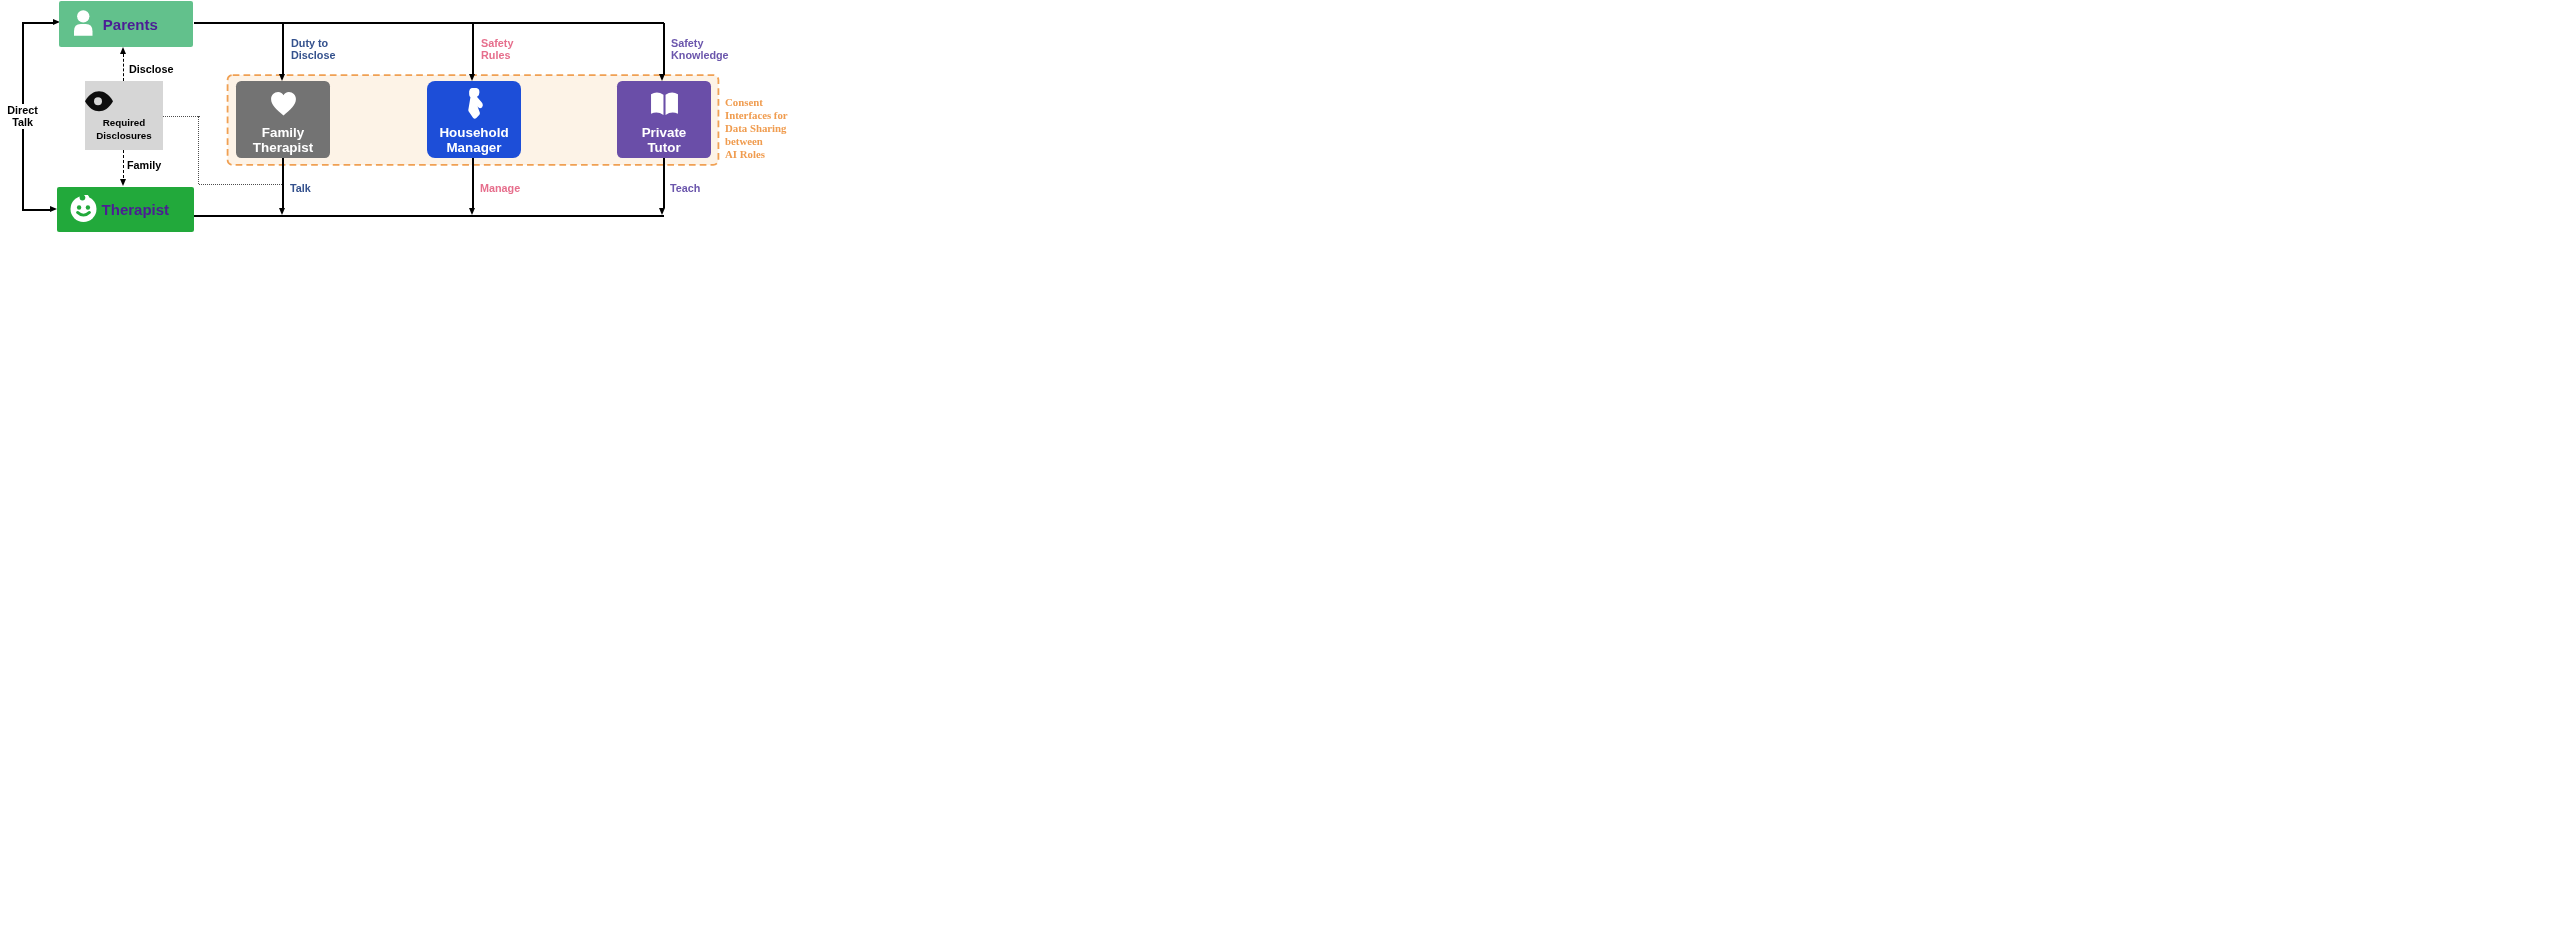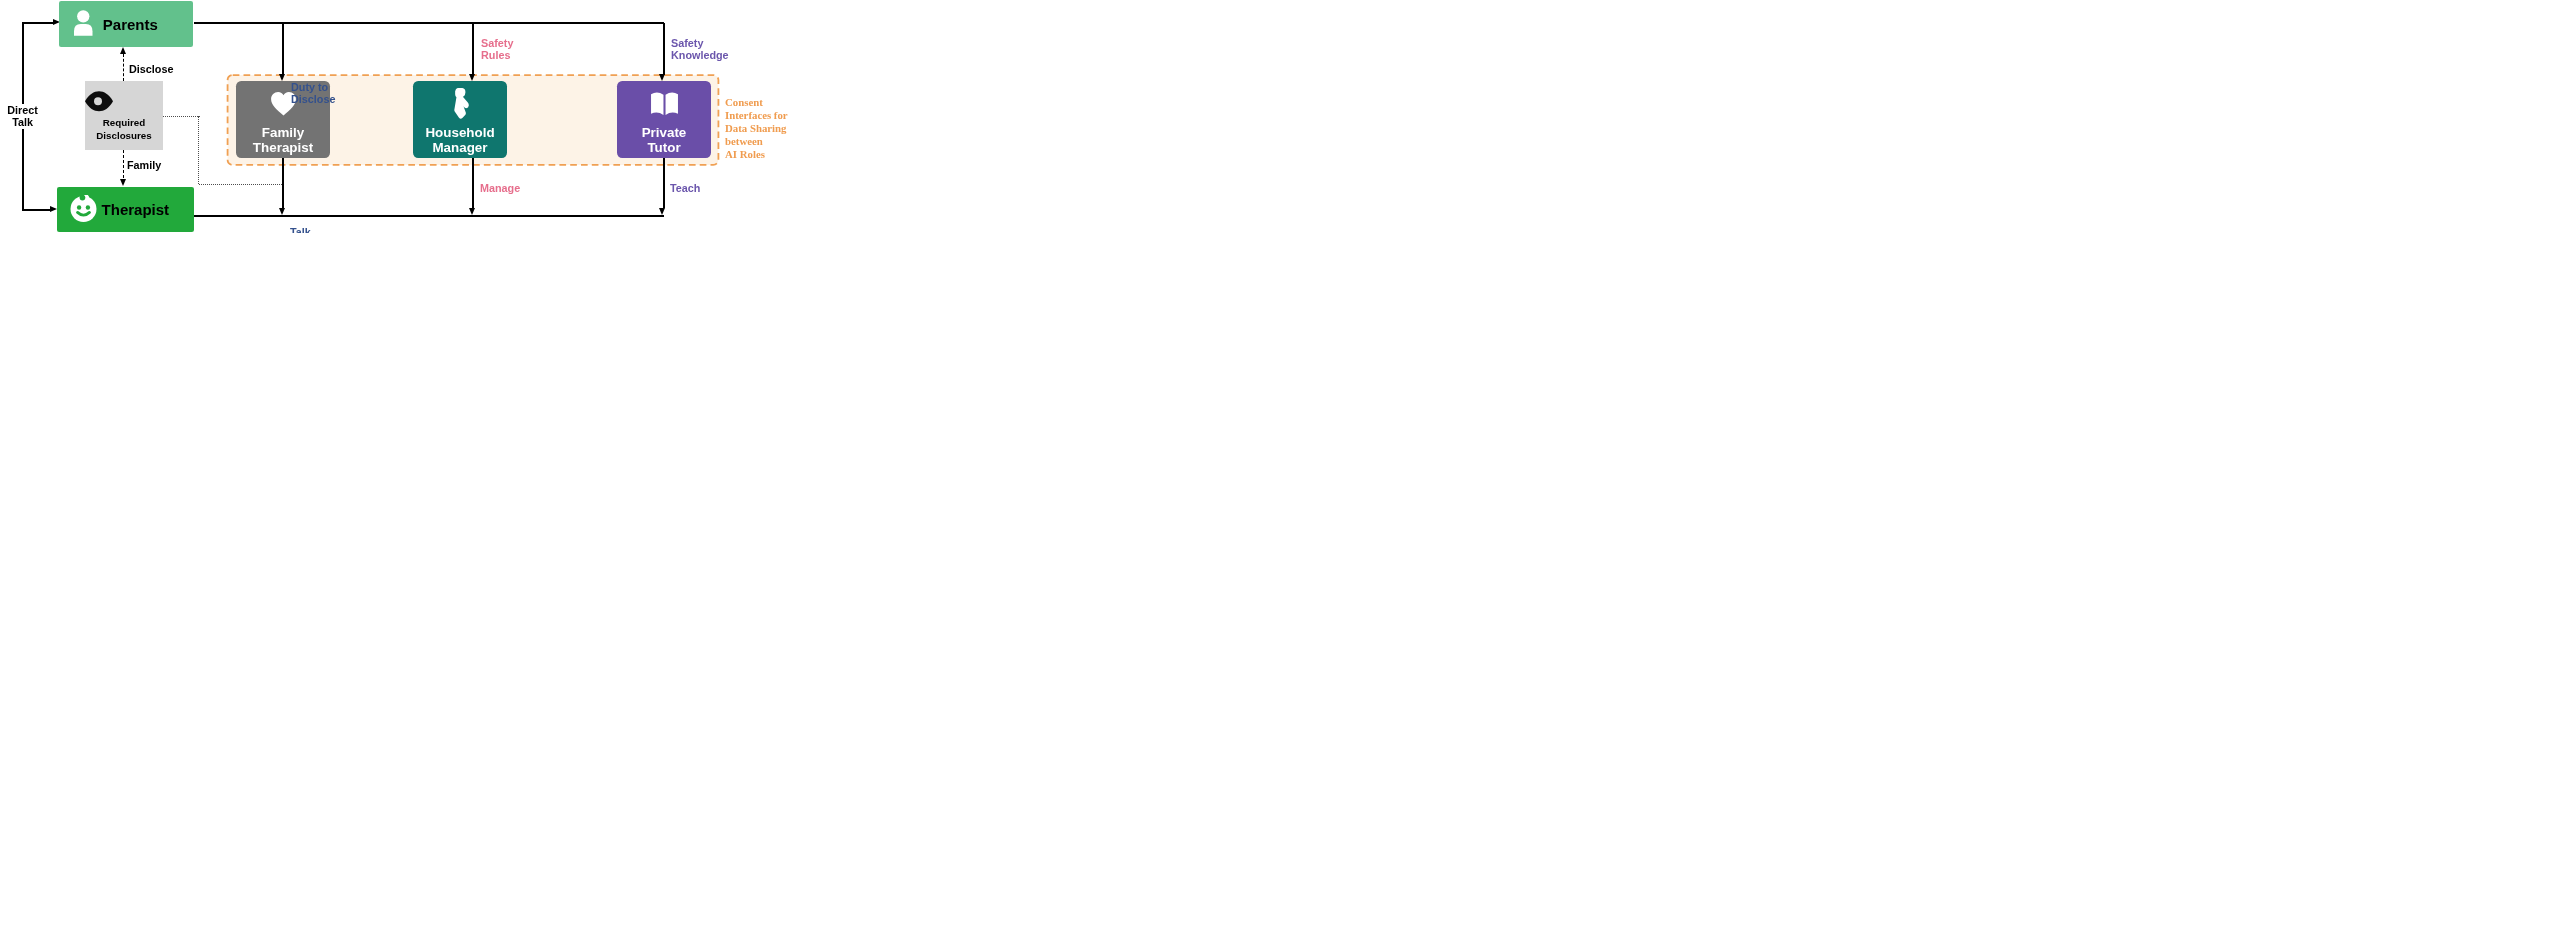--- a/index.html
+++ b/index.html
@@ -15,53 +15,53 @@
   .arr { position:absolute; width:0; height:0; }
   .arr-right { border-top:3.6px solid transparent; border-bottom:3.6px solid transparent; border-left:7.2px solid #000; }
   .arr-down  { border-left:3.6px solid transparent; border-right:3.6px solid transparent; border-top:7.2px solid #000; }
   .arr-up    { border-left:3.6px solid transparent; border-right:3.6px solid transparent; border-bottom:7.2px solid #000; }
 
   
   #consent-region { position:absolute; left:226px; top:74px; }
 
   
   .lbl { position:absolute; font-weight:bold; font-size:10.8px; line-height:12.4px; white-space:pre-line; }
-  .navy { color:#34518D;margin-top:44px; }
+  .navy { color:#34518D; }
   .pink { color:#E66E8C; }
   .purp { color:#6B56AC; }
   .orange { color:#F09C4F; }
   .black { color:#000; }
   #direct-talk-label { left:2.1px; top:104px; width:41px; text-align:center; background:#fff; }
   #disclose-label { left:129px; top:63px; }
   #inform-label { left:127px; top:159px; }
   #consent-label { left:725px; top:96px; line-height:13px;font-family:Liberation Serif, serif; }
 
   
-  .actor-box { position:absolute; display:flex; align-items:center; border-radius:2.1px; color:#000000;
+  .actor-box { position:absolute; display:flex; align-items:center; border-radius:2.1px; color:#4c1d95;
                font-weight:bold; font-size:15px; }
   #parents-box { left:59px; top:1px; width:134px; height:46px; background:#62C18C; padding-left:0; }
   #parents-box .icon { margin-left:15px; }
   #parents-box .t { margin-left:10.3px; }
   #teenagers-box { left:57px; top:187px; width:137px; height:45px; background:#22A93B; }
   #teenagers-box .icon { margin-left:13px; }
   #teenagers-box .t { margin-left:4.6px; }
 
   
   #mediator-box { position:absolute; left:85px; top:81px; width:78px; height:69px; background:#D6D6D6;
                   display:flex; flex-direction:column; }
   #mediator-box .icon { margin-top:10.3px; }
   #mediator-box .t { margin-top:2.1px; font-weight:bold; font-size:9.8px; line-height:13.4px; color:#000;
                      text-align:center; white-space:pre-line; }
 
   
   .role-box { position:absolute; top:81px; width:94px; height:77px; border-radius:5.2px; color:#fff;
               display:flex; flex-direction:column; align-items:center; font-weight:bold; font-size:13.4px;
               line-height:15.5px; text-align:center; white-space:pre-line; }
   #role-family-therapist { left:236px; background:#737373; }
-  #role-household-manager { left:413px; background:#0f766e; }
+  #role-household-manager { left:427px; background:#1d4ed8;border-radius:8px; }
   #role-private-tutor { left:617px; background:#6A4EA8; }
   .role-box .icon { margin-top:8.2px; height:29px; display:flex; align-items:center; justify-content:center; }
   .role-box .t { margin-top:6.7px; }
 </style>
 </head>
 <body>
 
 <div id="stage">
 
   <svg id="consent-region" width="494" height="92" viewBox="0 0 959 179">

